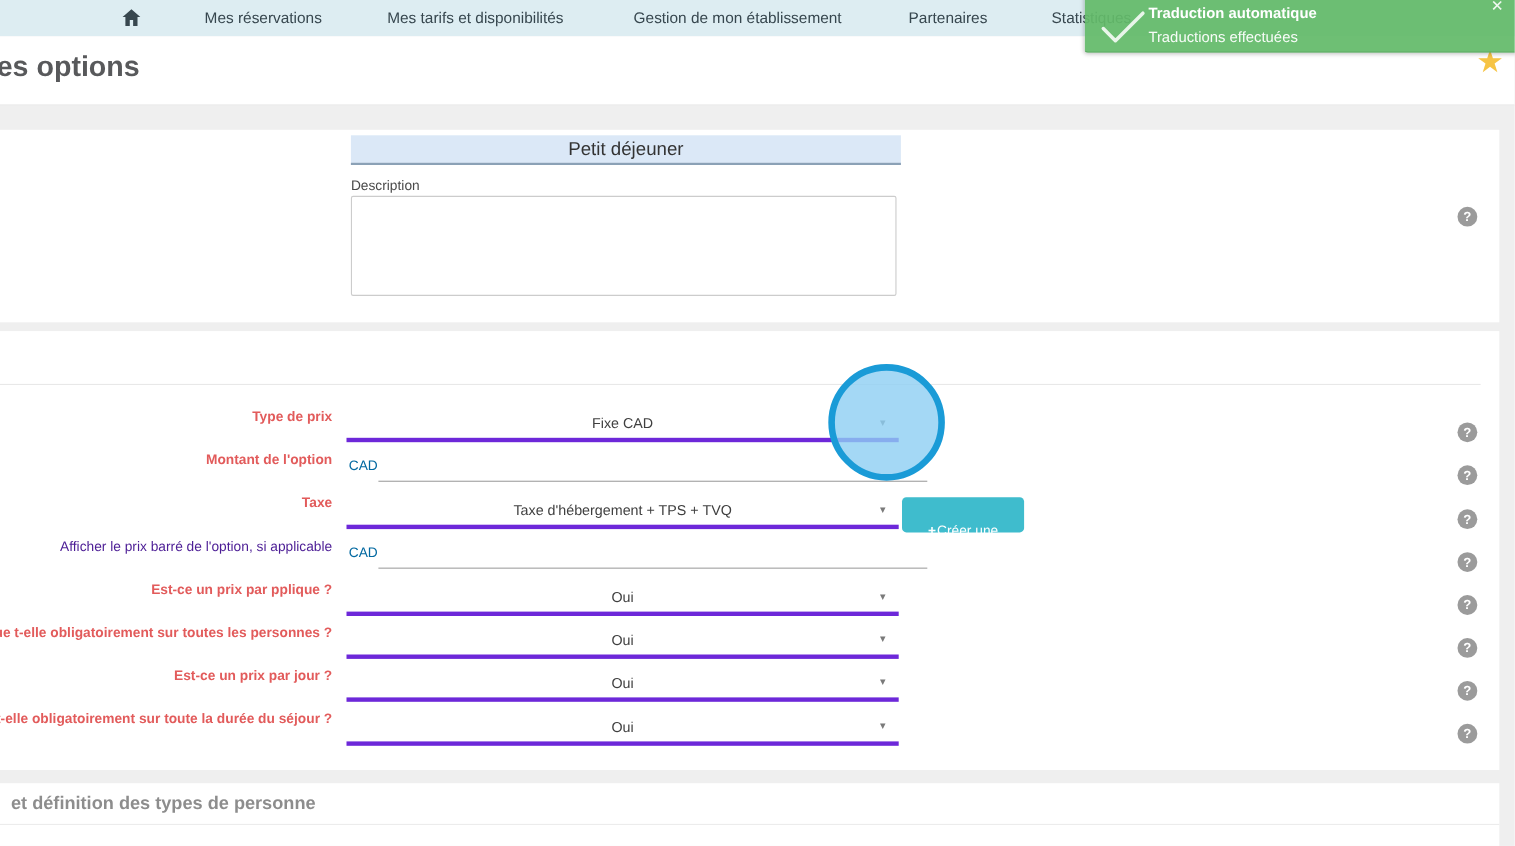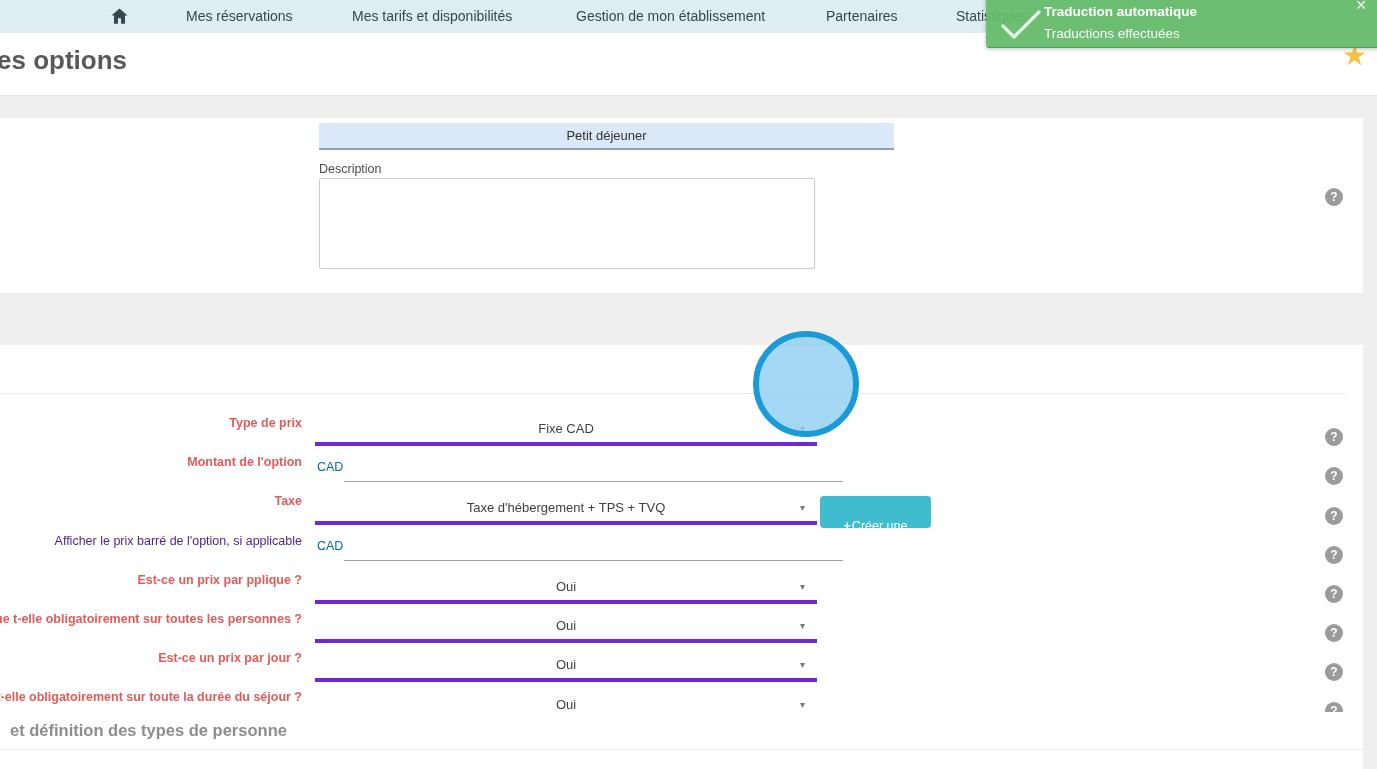--- a/index.html
+++ b/index.html
@@ -12,25 +12,25 @@
   .navbar{position:absolute;top:0;left:0;width:1377px;height:33px;background:#ddedf2;}
   .nav-item{position:absolute;top:0;height:44px;line-height:33px;font-size:14px;color:#37474f;cursor:pointer;white-space:nowrap;}
   .nav-home{position:absolute;top:7px;left:110px;width:19px;height:19px;cursor:pointer;}
   
   .titlebar{position:absolute;top:33px;left:0;width:1377px;height:62px;background:#ffffff;border-bottom:1px solid #e4e4e4;}
   .page-title{position:absolute;top:12px;left:-3px;font-size:26px;font-weight:bold;color:#58595b;white-space:nowrap;}
   .fav-star{position:absolute;top:9px;left:1342px;font-size:28px;color:#f6c445;line-height:28px;cursor:pointer;}
   
   .card{position:absolute;left:0;width:1363px;background:#ffffff;}
   #card-description{top:118px;height:175px;}
-  #card-pricing{top:301px;height:399px;margin-top:44px;}
+  #card-pricing{top:301px;height:399px;}
   #card-people{top:712px;height:57px;}
   
-  .option-tab{position:absolute;left:319px;top:5px;width:575px;height:25px;background:#dbe8f7;border-bottom:2px solid #8ba1b6;
-    font-size:13px;color:#333;text-align:center;line-height:25px;cursor:pointer;}
+  .option-tab{position:absolute;left:319px;top:5px;width:500px;height:25px;background:#dbe8f7;border-bottom:2px solid #8ba1b6;
+    font-size:17px;color:#333;text-align:center;line-height:25px;cursor:pointer;}
   .desc-label{position:absolute;left:319px;top:44px;font-size:12.5px;color:#4a4a4a;}
   .desc-textarea{position:absolute;left:319px;top:60px;width:496px;height:91px;border:1px solid #cccccc;border-radius:2px;
     resize:none;background:#fff;font-family:"Liberation Sans",sans-serif;font-size:13px;color:#333;padding:4px;box-sizing:border-box;}
   
   .help{position:absolute;left:1325px;width:18px;height:18px;border-radius:50%;background:#9b9b9b;color:#ffffff;
     font-size:12px;font-weight:bold;text-align:center;line-height:18px;cursor:pointer;user-select:none;}
   
   .panel-divider{position:absolute;left:0;top:48px;width:1346px;border-top:1px solid #e8e8e8;}
   .f-label{position:absolute;right:1061px;white-space:nowrap;font-size:12.5px;line-height:16px;}
   .f-label.req{color:#e25b5b;font-weight:bold;}

